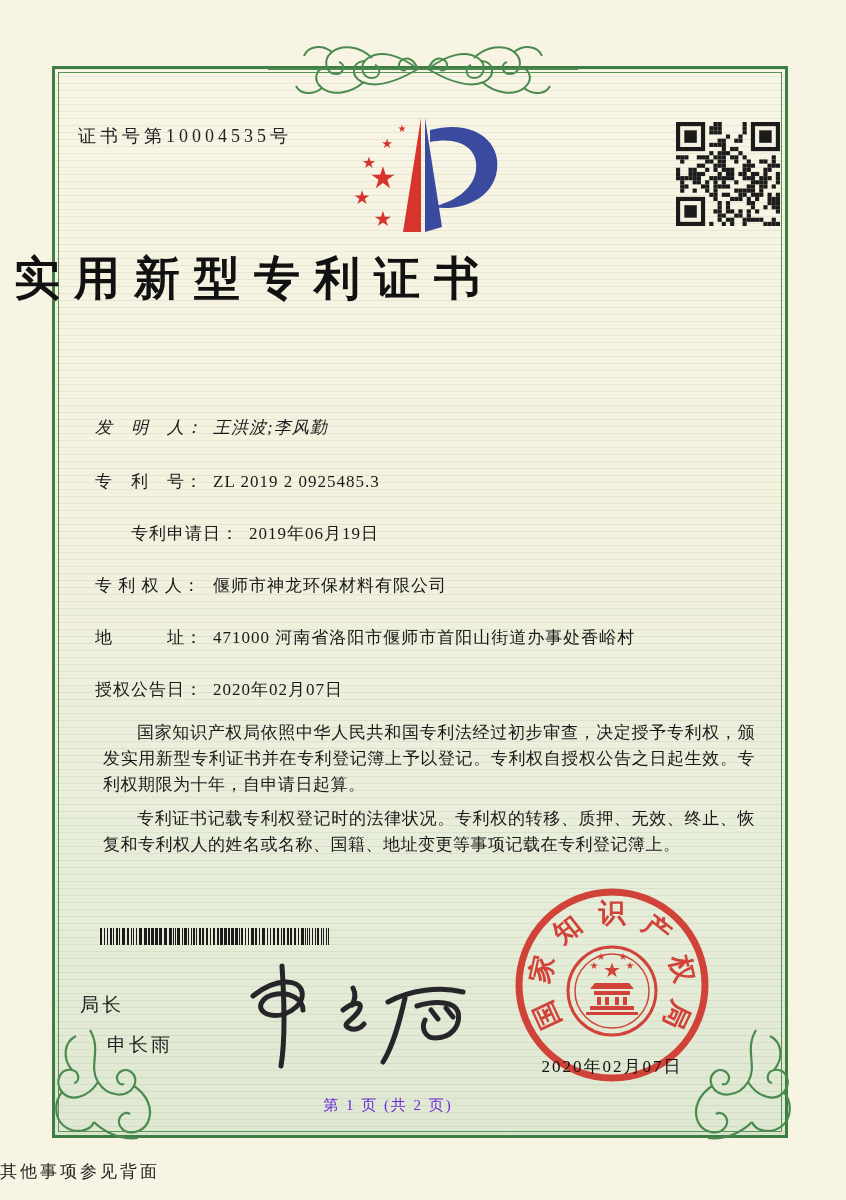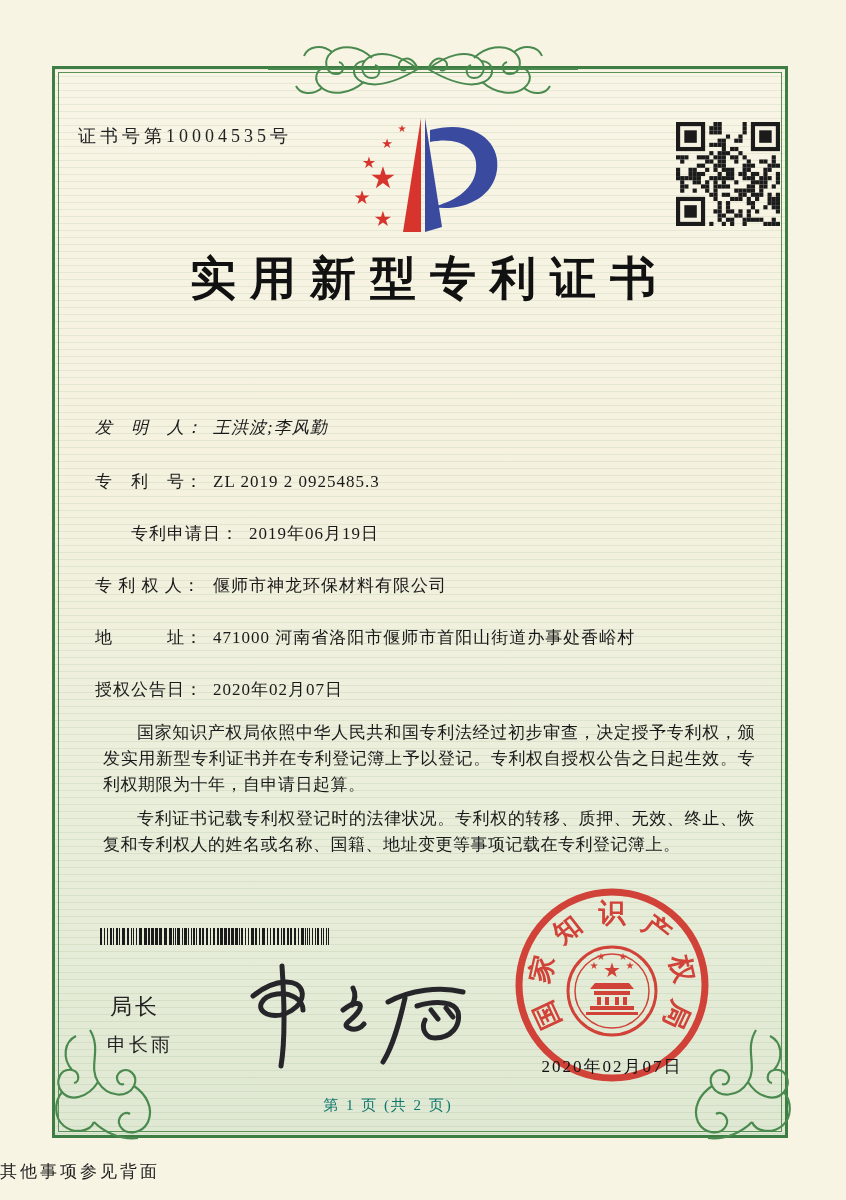--- a/index.html
+++ b/index.html
@@ -24,38 +24,38 @@
   .frame-inner{
     position:absolute;left:3px;top:3px;right:3px;bottom:3px;
     border:1px solid #5a9156;
   }
   .abs{position:absolute;}
   .cert-no{
     left:78px;top:124px;
     font-size:18px;letter-spacing:4px;color:#222;
   }
   .title{
-    left:0;top:248px;width:846px;text-align:center;
+    left:0;top:248px;width:846px;text-align:left;
     font-size:46px;font-weight:700;letter-spacing:14px;color:#111;
     text-indent:14px;
   }
   .field-row{left:95px;width:680px;font-size:17px;color:#191919;letter-spacing:1px;}
   .field-label{display:inline-block;min-width:118px;}
   .field-value{}
   .row-split .half-right{position:absolute;left:335px;top:0;white-space:nowrap;}
   .paras{
     left:95px;top:712px;width:668px;
     font-size:17px;line-height:26px;text-align:justify;color:#191919;
     letter-spacing:0.5px;
   }
   .paras p{margin:8px;text-indent:2em;}
-  .officer-role{left:110px;top:992px;font-size:22px;letter-spacing:3px;color:#222;}
+  .officer-role{left:80px;top:992px;font-size:19px;letter-spacing:3px;color:#222;}
   .officer-name{left:107px;top:1032px;font-size:19px;letter-spacing:3px;color:#222;}
   .seal-date{left:512px;top:1055px;width:200px;text-align:center;font-size:17px;letter-spacing:2px;color:#111;}
-  .page-info{left:0;top:1096px;width:776px;text-align:center;font-size:15px;color:#0f766e;letter-spacing:2px;}
+  .page-info{left:0;top:1096px;width:776px;text-align:center;font-size:15px;color:#6d28d9;letter-spacing:2px;}
   .back-note{left:0;top:1160px;width:846px;text-align:left;font-size:17px;color:#222;letter-spacing:3px;}
 </style>
 </head>
 <body>
 
 <div class="page">
 
   <div class="frame-outer">
     <div class="frame-inner"></div>
   </div>

